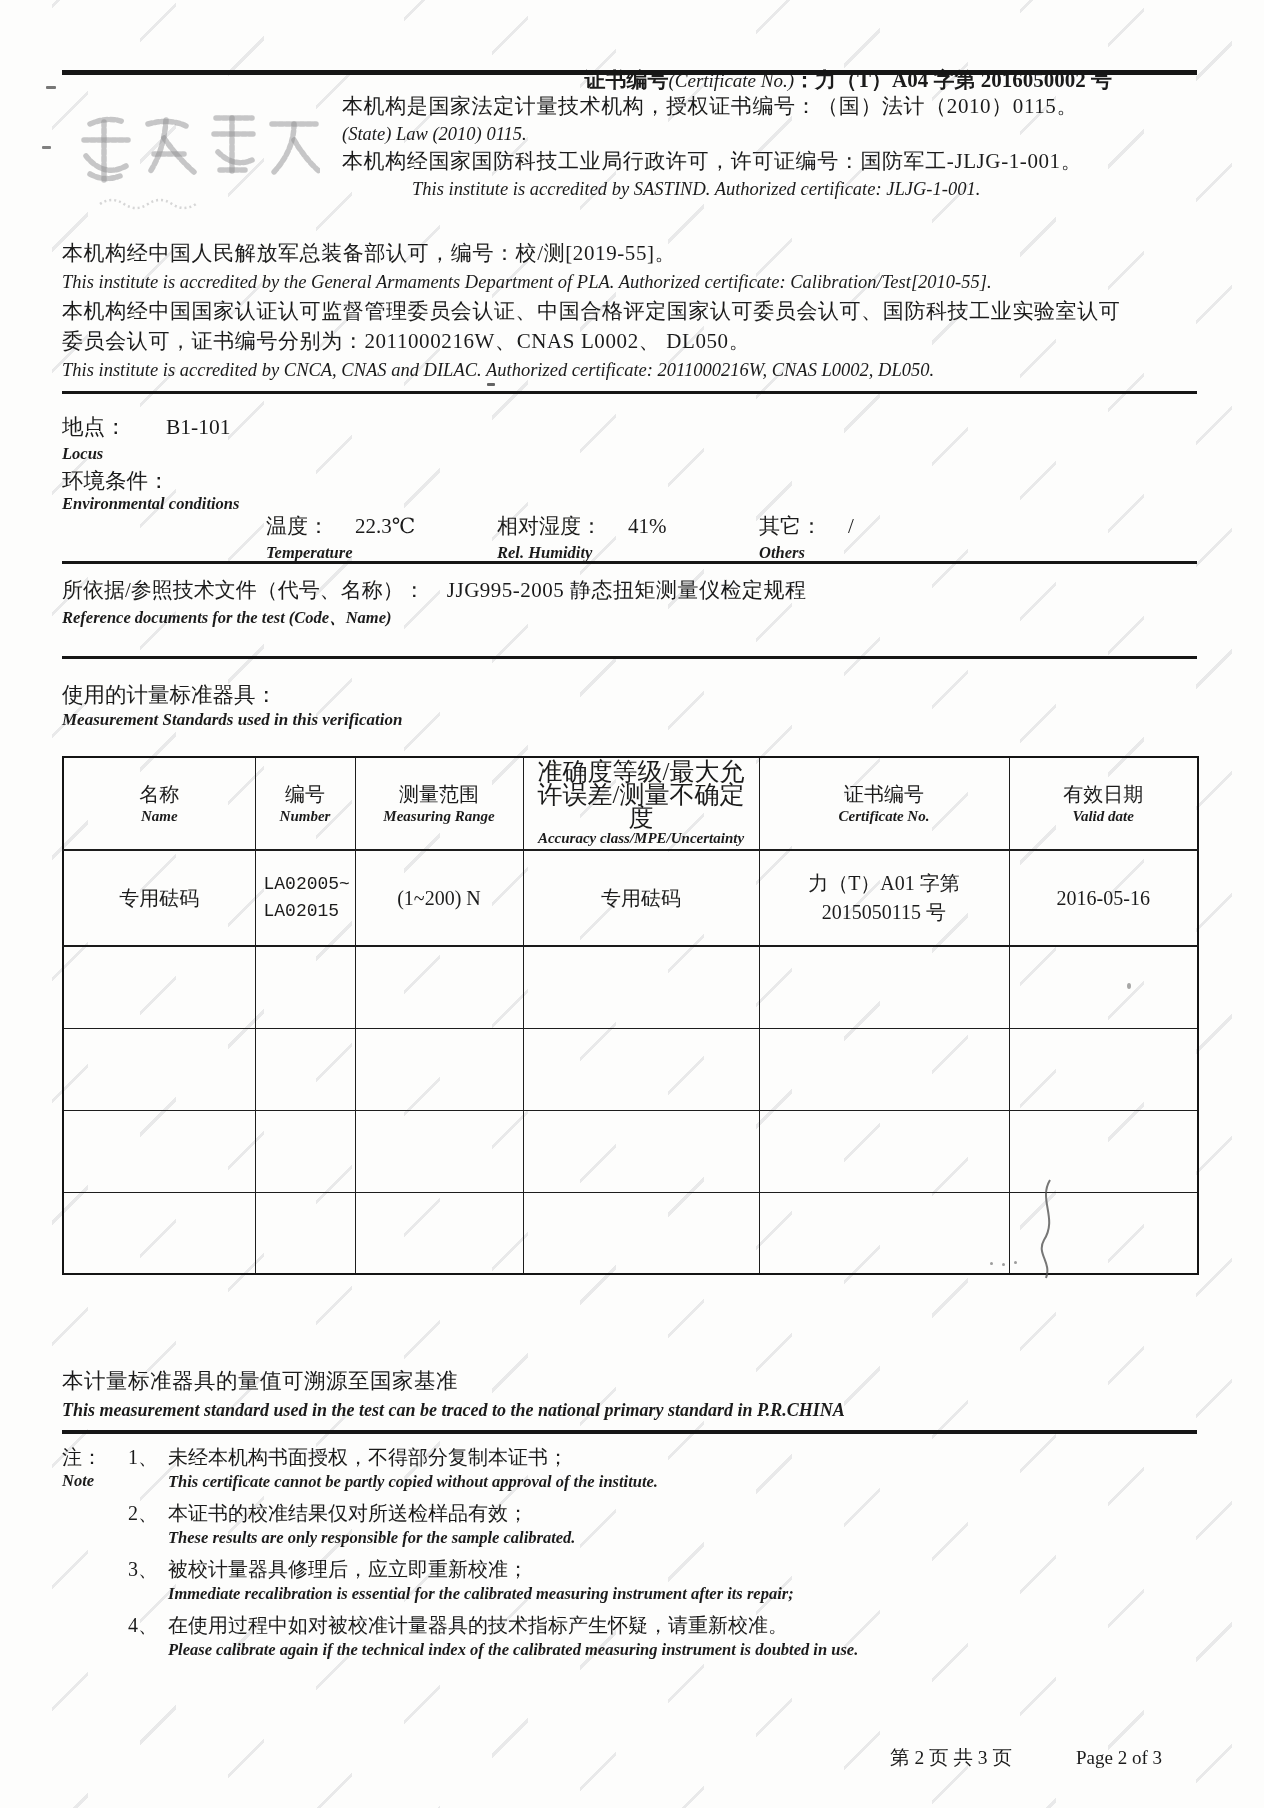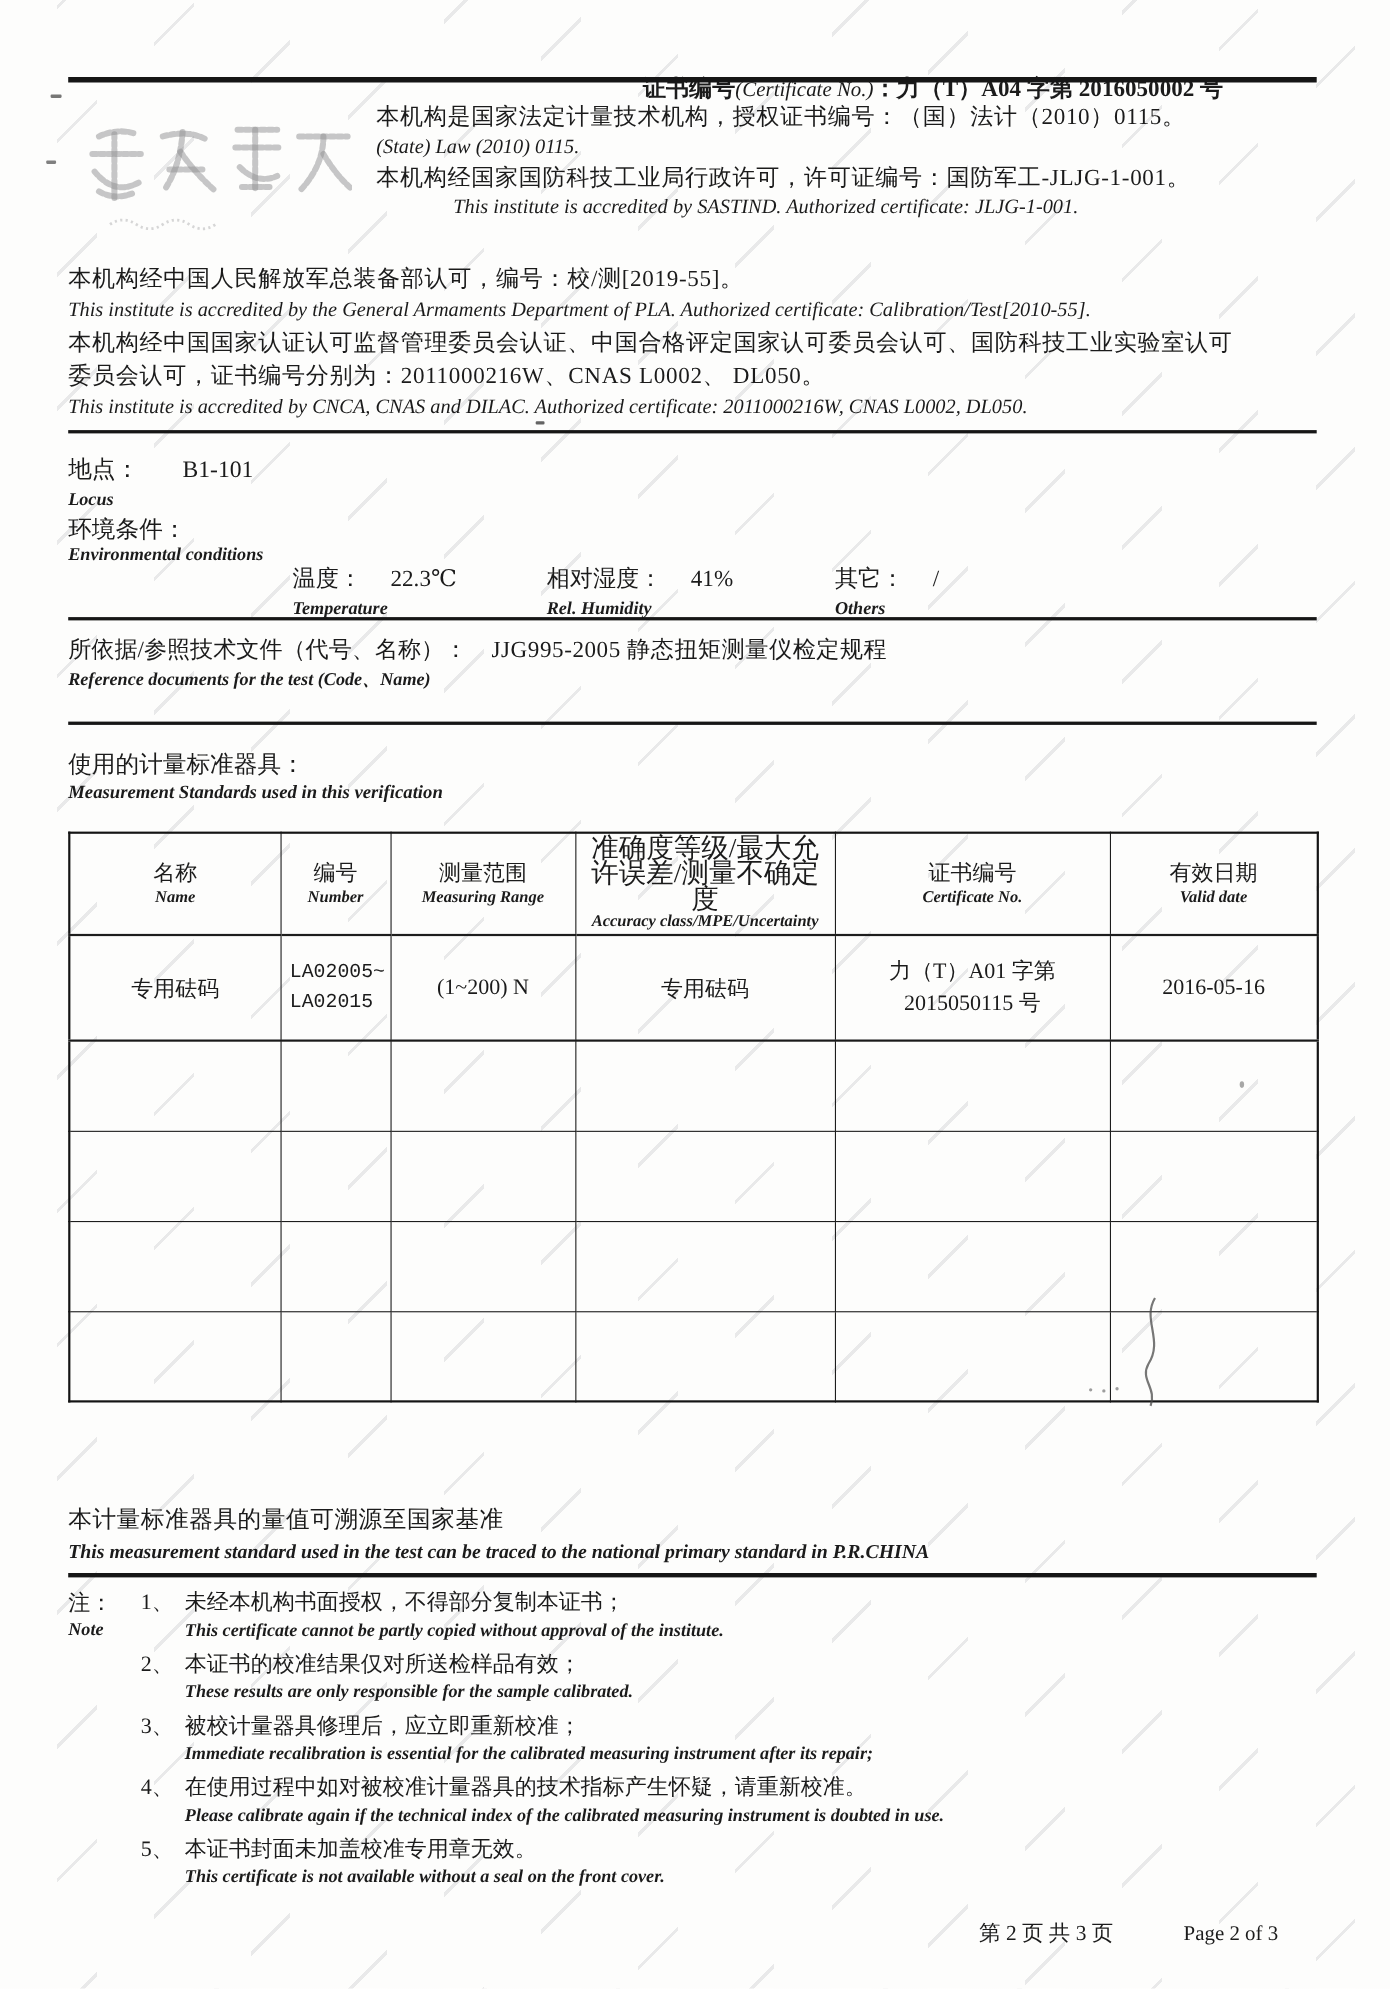--- a/index.html
+++ b/index.html
@@ -300,24 +300,20 @@
         <div class="l2">These results are only responsible for the sample calibrated.</div>
       </div>
       <div class="note-item">
         <div class="l1"><span class="num">3、</span><span class="zh">被校计量器具修理后，应立即重新校准；</span></div>
         <div class="l2">Immediate recalibration is essential for the calibrated measuring instrument after its repair;</div>
       </div>
       <div class="note-item">
         <div class="l1"><span class="num">4、</span><span class="zh">在使用过程中如对被校准计量器具的技术指标产生怀疑，请重新校准。</span></div>
         <div class="l2">Please calibrate again if the technical index of the calibrated measuring instrument is doubted in use.</div>
       </div>
-      <div class="note-item">
-        <div class="l1"><span class="num">5、</span><span class="zh">本证书封面未加盖校准专用章无效。</span></div>
-        <div class="l2">This certificate is not available without a seal on the front cover.</div>
-      </div>
     </div>
   </div>
 
   <div class="footer">
     <span class="zh">第 2 页 共 3 页</span><span class="fen">Page 2 of 3</span>
   </div>
 
   <div class="art" style="top:86px;left:46px;width:10px;height:3px;opacity:.7;"></div>
   <div class="art" style="top:146px;left:42px;width:9px;height:3px;opacity:.65;"></div>
   <div class="art" style="top:383px;left:487px;width:8px;height:3px;opacity:.8;"></div>

